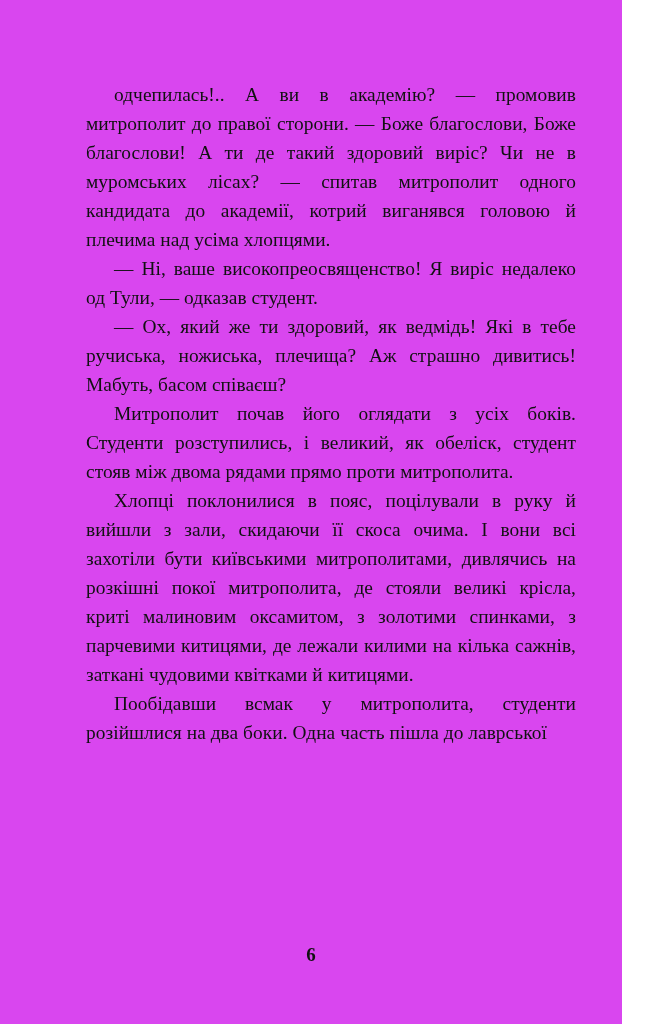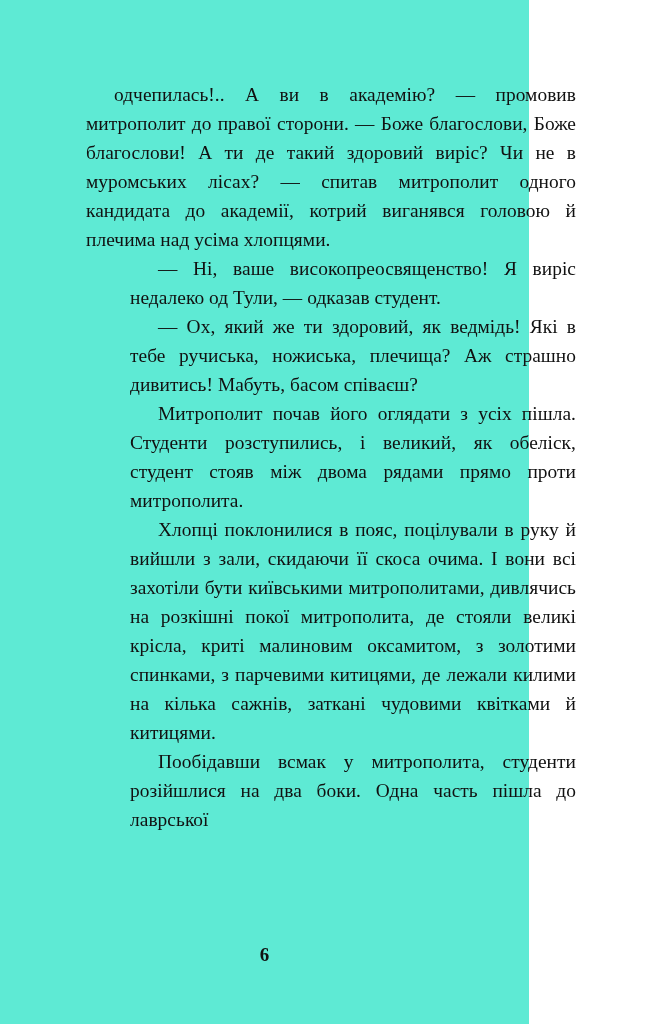--- a/index.html
+++ b/index.html
@@ -11,23 +11,23 @@
     width: 662px;
     height: 1024px;
     background: #ffffff;
     font-family: "Liberation Serif", "DejaVu Serif", serif;
     color: #111111;
     overflow: hidden;
   }
 
   .page {
     position: relative;
-    width: 529px;
+    width: 622px;
     height: 1024px;
-    background: #5eead4;
+    background: #d946ef;
     box-sizing: border-box;
   }
 
   .text-block {
     position: absolute;
     left: 86px;
     top: 80px;
     width: 490px;
   }
 
@@ -40,21 +40,20 @@
     text-indent: 28px;
     hyphens: manual;
     -webkit-hyphens: manual;
     word-spacing: 0px;
     letter-spacing: 0.05px;
   }
 
   
   .para + .para {
     margin-top: 0;
-    margin-left: 44px;
   }
 
   .page-number {
     position: absolute;
     left: 0;
     right: 0;
     top: 943px;
     text-align: center;
     font-size: 19px;
     font-weight: bold;
@@ -65,20 +64,20 @@
 </style>
 </head>
 <body>
 
 <div class="page">
 
   <div class="text-block">
     <p class="para">одчепилась!.. А ви в академію? — промовив митрополит до правої сторони. — Боже благослови, Боже благослови! А ти де такий здоровий виріс? Чи не в муромських лісах? — спитав митрополит одного кандидата до академії, котрий виганявся головою й плечима над усіма хлопцями.</p>
     <p class="para">— Ні, ваше високопреосвященство! Я виріс недалеко од Тули, — одказав студент.</p>
     <p class="para">— Ох, який же ти здоровий, як ведмідь! Які в тебе ручиська, ножиська, плечища? Аж страшно дивитись! Мабуть, басом співаєш?</p>
-    <p class="para">Митрополит почав його оглядати з усіх пішла. Студенти розступились, і великий, як обеліск, студент стояв між двома рядами прямо проти митрополита.</p>
+    <p class="para">Митрополит почав його оглядати з усіх боків. Студенти розступились, і великий, як обеліск, студент стояв між двома рядами прямо проти митрополита.</p>
     <p class="para">Хлопці поклонилися в пояс, поцілували в руку й вийшли з зали, скидаючи її скоса очима. І вони всі захотіли бути київськими митрополитами, дивлячись на розкішні покої митрополита, де стояли великі крісла, криті малиновим оксамитом, з золотими спинками, з парчевими китицями, де лежали килими на кілька сажнів, заткані чудовими квітками й китицями.</p>
     <p class="para">Пообідавши всмак у митрополита, студенти розійшлися на два боки. Одна часть пішла до лаврської</p>
   </div>
 
   <div class="page-number">6</div>
 
 </div>
 
 </body></html>

